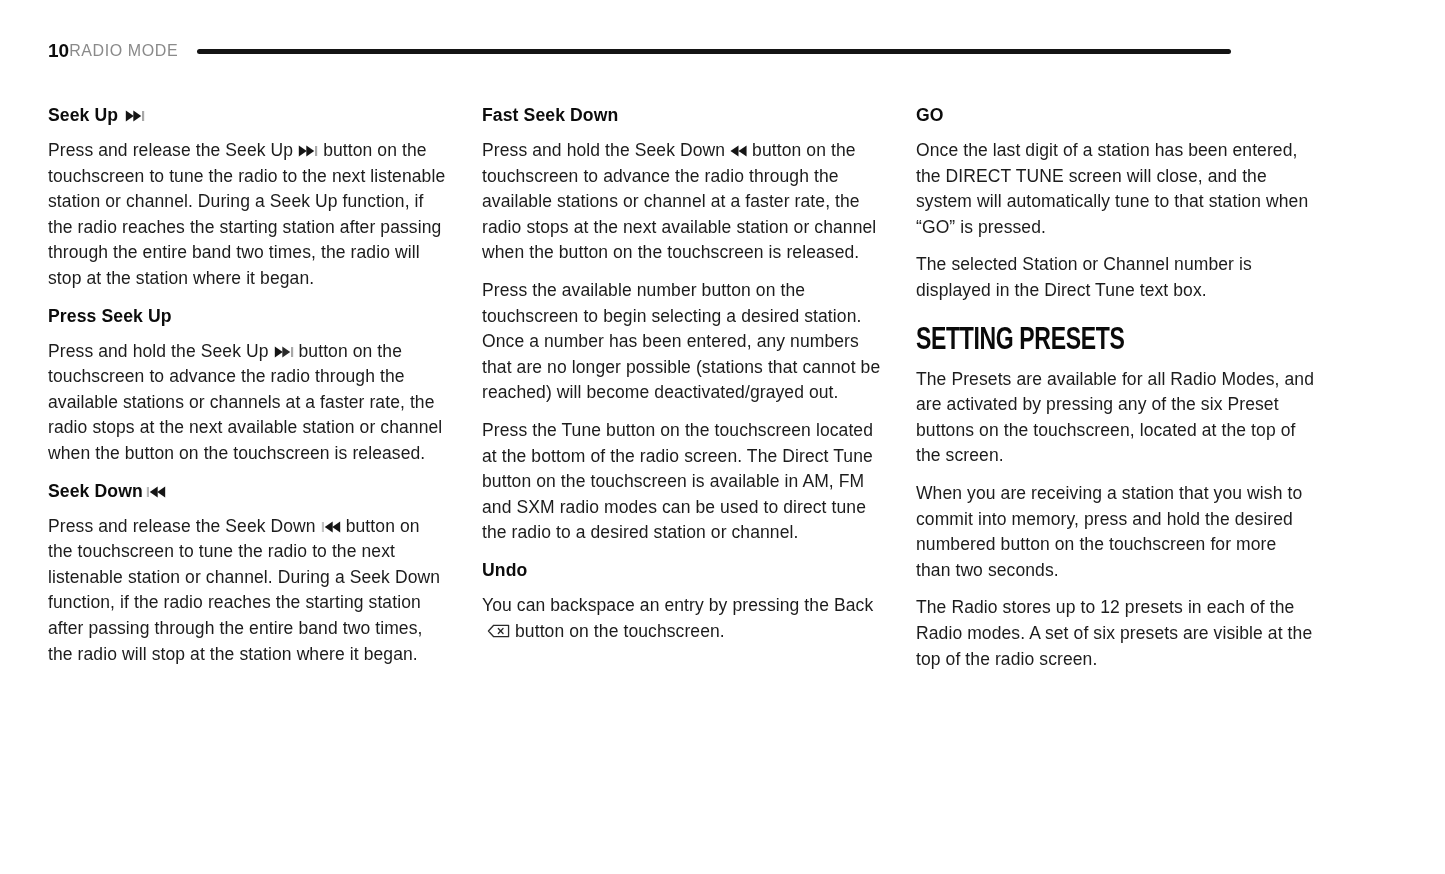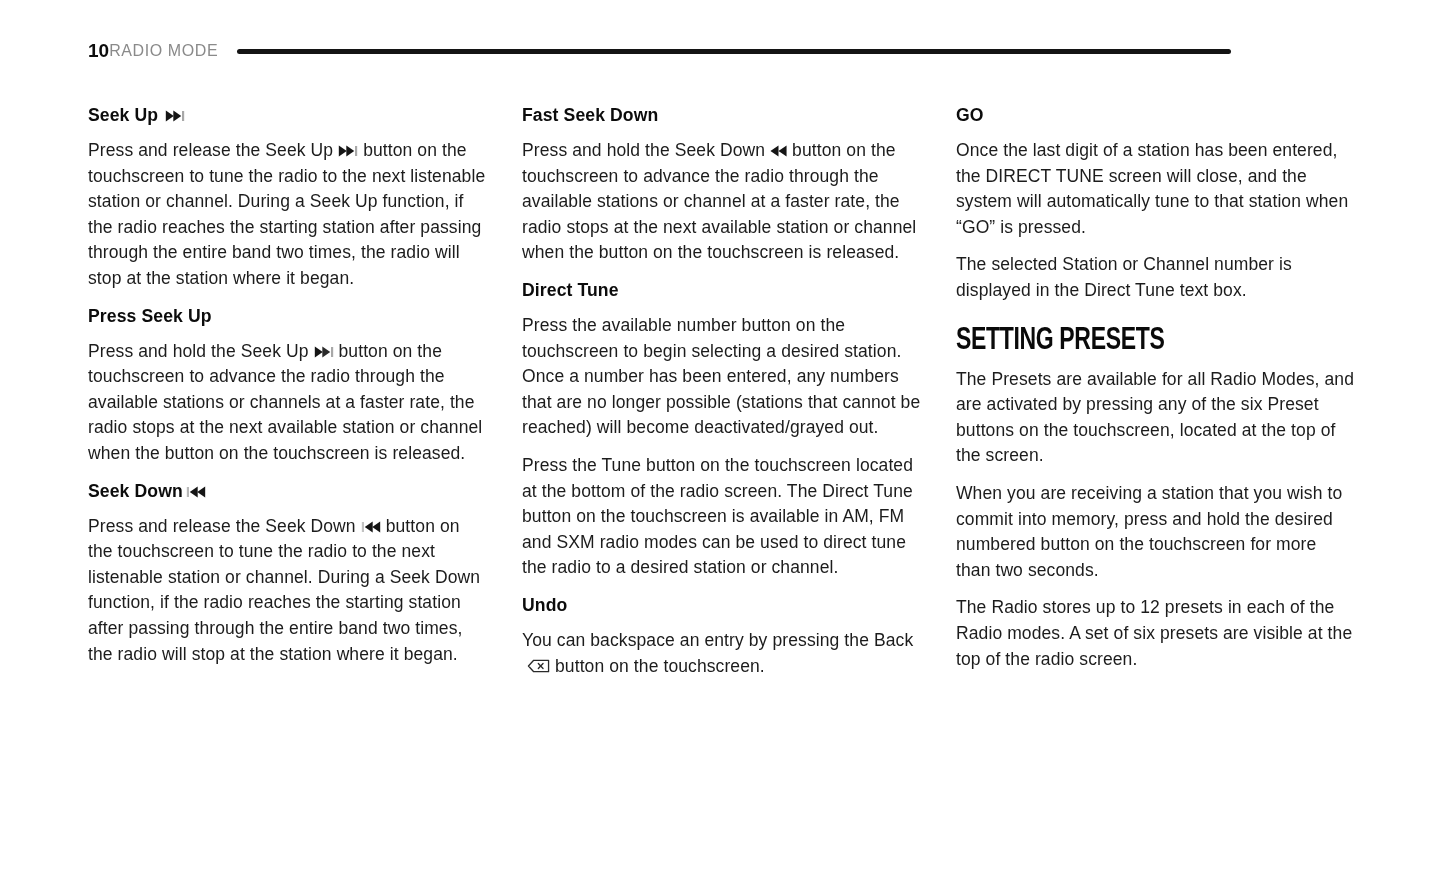--- a/index.html
+++ b/index.html
@@ -11,21 +11,21 @@
     width: 1445px;
     height: 874px;
     overflow: hidden;
     font-family: "Liberation Sans", sans-serif;
     color: #1c1c1c;
   }
   .page {
     box-sizing: border-box;
     width: 1319px;
     height: 874px;
-    padding: 41px 88px 0 88px;
+    padding: 41px 88px 0 48px;
   }
   .header {
     display: flex;
     align-items: center;
     height: 20px;
     margin-bottom: 27px;
   }
   .pagenum {
     font-size: 19px;
     font-weight: 700;
@@ -129,21 +129,20 @@
           </svg><span>button on the touchscreen to tune the radio to the next listenable station or channel. During a Seek Down function, if the radio reaches the starting station after passing through the entire band two times, the radio will stop at the station where it began.</span></p>
     </div>
 
     <div class="col">
       <h3>Fast Seek Down</h3>
       <p><span>Press and hold the Seek Down</span><svg class="icon" width="17" height="12" viewBox="0 0 20 14">
             <polygon points="10,0.5 0.5,7 10,13.5" fill="#151515"></polygon>
             <polygon points="19.5,0.5 10,7 19.5,13.5" fill="#151515"></polygon>
           </svg><span>button on the touchscreen to advance the radio through the available stations or channel at a faster rate, the radio stops at the next available station or channel when the button on the touchscreen is released.</span></p>
 
-      <h3>Direct Tune</h3>
       <p>Press the available number button on the touchscreen to begin selecting a desired station. Once a number has been entered, any numbers that are no longer possible (stations that cannot be reached) will become deactivated/grayed out.</p>
       <p>Press the Tune button on the touchscreen located at the bottom of the radio screen. The Direct Tune button on the touchscreen is available in AM, FM and SXM radio modes can be used to direct tune the radio to a desired station or channel.</p>
 
       <h3>Undo</h3>
       <p><span>You can backspace an entry by pressing the Back</span><svg class="icon" width="23" height="14" viewBox="0 0 26 16">
             <path d="M7.5 1.5 H24.5 V14.5 H7.5 L1.5 8 Z" fill="none" stroke="#2a2a2a" stroke-width="1.5" stroke-linejoin="round"></path>
             <path d="M12.8 5.2 L18.2 10.8 M18.2 5.2 L12.8 10.8" stroke="#2a2a2a" stroke-width="1.5" stroke-linecap="round" fill="none"></path>
           </svg><span>button on the touchscreen.</span></p>
     </div>
 

